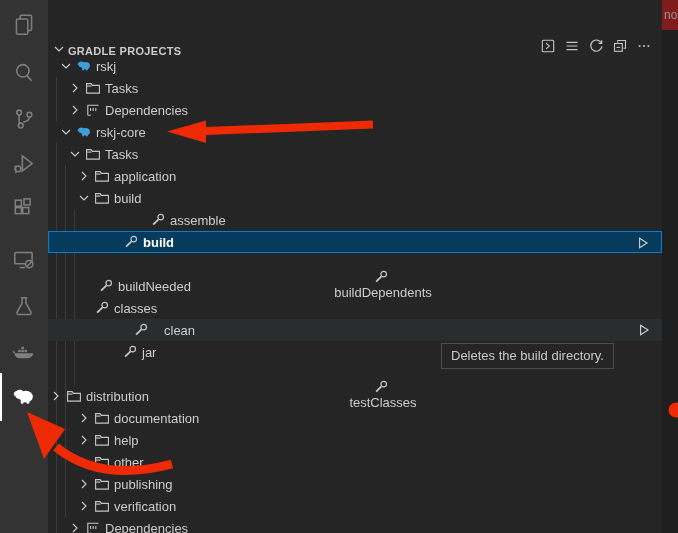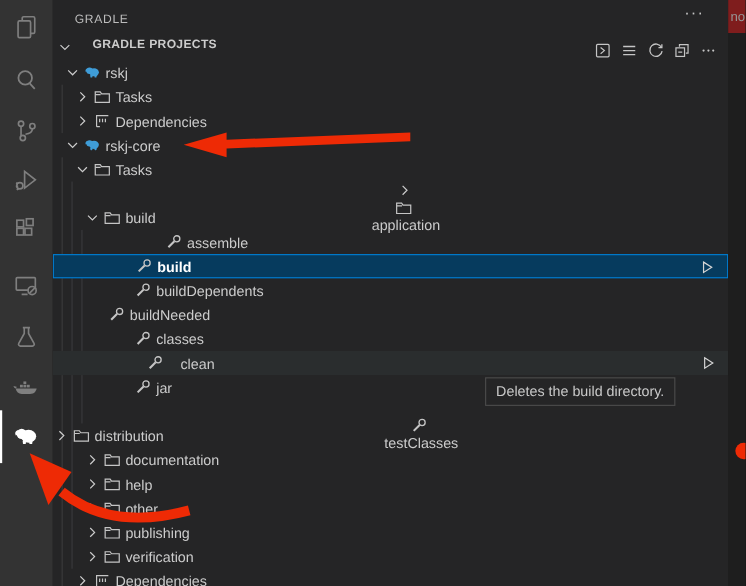--- a/index.html
+++ b/index.html
@@ -11,21 +11,21 @@
   
   .activity-bar{position:absolute;left:0;top:0;width:48px;height:533px;background:#333333;}
   .ab-item{position:absolute;left:0;width:48px;height:48px;display:flex;align-items:center;justify-content:center;cursor:pointer;}
   .ab-item svg{width:26px;height:26px;}
   .ab-active-border{position:absolute;left:0;width:2px;height:48px;background:#ffffff;}
   
   .sidebar{position:absolute;left:48px;top:0;width:614px;height:533px;background:#252526;overflow:hidden;}
   .sidebar-title-row{position:absolute;left:0;top:0;right:0;height:35px;display:flex;align-items:center;}
   .sidebar-title{margin-left:20px;font-size:11px;color:#bcbcbc;letter-spacing:.6px;}
   .title-more{position:absolute;right:22px;top:3px;color:#c5c5c5;font-size:15px;letter-spacing:1px;cursor:pointer;}
-  .section-header{position:absolute;left:0;top:35px;right:0;height:22px;display:flex;align-items:flex-start;gap:16px;}
+  .section-header{position:absolute;left:0;top:35px;right:0;height:22px;display:flex;align-items:flex-end;}
   .section-chevron{margin-left:3px;width:16px;height:16px;}
   .section-label{font-size:11px;font-weight:700;color:#cccccc;letter-spacing:.3px;margin-left:1px;}
   .section-actions{position:absolute;right:10px;top:2px;display:flex;gap:7px;}
   .section-actions .act{width:17px;height:17px;cursor:pointer;display:flex;align-items:center;justify-content:center;}
   .section-actions svg{width:16px;height:16px;}
   
   .tree{position:absolute;left:0;top:55px;right:0;}
   .row{position:relative;height:22px;display:flex;align-items:center;box-sizing:border-box;cursor:pointer;}
   .row .chev{width:16px;height:16px;flex:0 0 16px;margin-right:2px;}
   .row .chev.empty{visibility:hidden;}
@@ -119,24 +119,20 @@
           <circle cx="8" cy="9.6" r="4.3"></circle>
           <path d="M4.9 6.4C2.6 7.1 2 9.2 3.1 11l1.9-1z"></path>
           <rect x="9" y="14.8" width="2.6" height="3.4" rx="1"></rect>
           <rect x="14.4" y="14.8" width="2.6" height="3.4" rx="1"></rect>
         </svg>
       </div>
       <div class="ab-active-border" style="top: 373px;"></div>
     </div>
 
   <div class="sidebar">
-    <div class="sidebar-title-row">
-      <span class="sidebar-title">GRADLE</span>
-      <span class="title-more">···</span>
-    </div>
 
     <div class="section-header">
       <svg class="section-chevron" viewBox="0 0 16 16">
           <path d="M4 6l4 4 4-4" fill="none" stroke="#cccccc" stroke-width="1.1"></path>
         </svg>
       <span class="section-label">GRADLE PROJECTS</span>
       <div class="section-actions">
           <span class="act">
             <svg viewBox="0 0 16 16" fill="none" stroke="#c5c5c5" stroke-width="1.1">
               <rect x="2.3" y="2.3" width="11.4" height="11.4" rx="1"></rect>
@@ -225,21 +221,21 @@
         <div class="row" style="padding-left: 19px;">
           <span class="chev"><svg viewBox="0 0 16 16">
               <path d="M4 6l4 4 4-4" fill="none" stroke="#cccccc" stroke-width="1.1"></path>
             </svg></span>
           <span class="ticon"><svg viewBox="0 0 16 16" fill="none" stroke="#c5c5c5" stroke-width="1.1">
               <path d="M1.6 13.1V3.6h4.5l1.3 1.8h7v7.7z"></path>
               <path d="M1.6 6.1h4.9"></path>
             </svg></span>
           <span class="lbl">Tasks</span>
         </div>
-        <div class="row" style="padding-left: 28px; flex-direction: column;">
+        <div class="row" style="padding-left: 28px;">
           <span class="chev"><svg viewBox="0 0 16 16">
               <path d="M6 4l4 4-4 4" fill="none" stroke="#cccccc" stroke-width="1.1"></path>
             </svg></span>
           <span class="ticon"><svg viewBox="0 0 16 16" fill="none" stroke="#c5c5c5" stroke-width="1.1">
               <path d="M1.6 13.1V3.6h4.5l1.3 1.8h7v7.7z"></path>
               <path d="M1.6 6.1h4.9"></path>
             </svg></span>
           <span class="lbl">application</span>
         </div>
         <div class="row" style="padding-left: 28px;">
@@ -264,37 +260,37 @@
           <span class="chev empty"></span>
           <span class="ticon"><svg viewBox="0 0 16 16" fill="none" stroke="#c5c5c5">
               <circle cx="10.7" cy="5.1" r="2.8" stroke-width="1.2"></circle>
               <path d="M8.5 7.3L3.1 12.7" stroke-width="1.9"></path>
             </svg></span>
           <span class="lbl">build</span>
           <span class="row-action"><svg viewBox="0 0 16 16">
               <path d="M4.6 3.3L12 8l-7.4 4.7z" fill="none" stroke="#d4d4d4" stroke-width="1.1"></path>
             </svg></span>
         </div>
-        <div class="row" style="padding-left: 56px;">
+        <div class="row" style="padding-left: 56px; flex-direction: column;">
           <span class="chev empty"></span>
           <span class="ticon"><svg viewBox="0 0 16 16" fill="none" stroke="#c5c5c5">
               <circle cx="10.7" cy="5.1" r="2.8" stroke-width="1.2"></circle>
               <path d="M8.5 7.3L3.1 12.7" stroke-width="1.9"></path>
             </svg></span>
           <span class="lbl">buildDependents</span>
         </div>
         <div class="row" style="padding-left: 32px;">
           <span class="chev empty"></span>
           <span class="ticon"><svg viewBox="0 0 16 16" fill="none" stroke="#c5c5c5">
               <circle cx="10.7" cy="5.1" r="2.8" stroke-width="1.2"></circle>
               <path d="M8.5 7.3L3.1 12.7" stroke-width="1.9"></path>
             </svg></span>
           <span class="lbl">buildNeeded</span>
         </div>
-        <div class="row" style="padding-left: 56px;">
+        <div class="row" style="padding-left: 28px;">
           <span class="chev empty"></span>
           <span class="ticon"><svg viewBox="0 0 16 16" fill="none" stroke="#c5c5c5">
               <circle cx="10.7" cy="5.1" r="2.8" stroke-width="1.2"></circle>
               <path d="M8.5 7.3L3.1 12.7" stroke-width="1.9"></path>
             </svg></span>
           <span class="lbl">classes</span>
         </div>
         <div class="row hovered" style="padding-left: 56px; gap: 11px;">
           <span class="chev empty"></span>
           <span class="ticon"><svg viewBox="0 0 16 16" fill="none" stroke="#c5c5c5">

